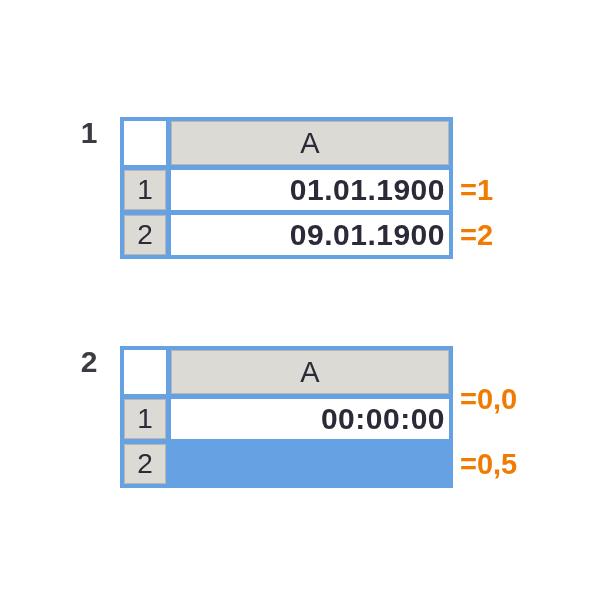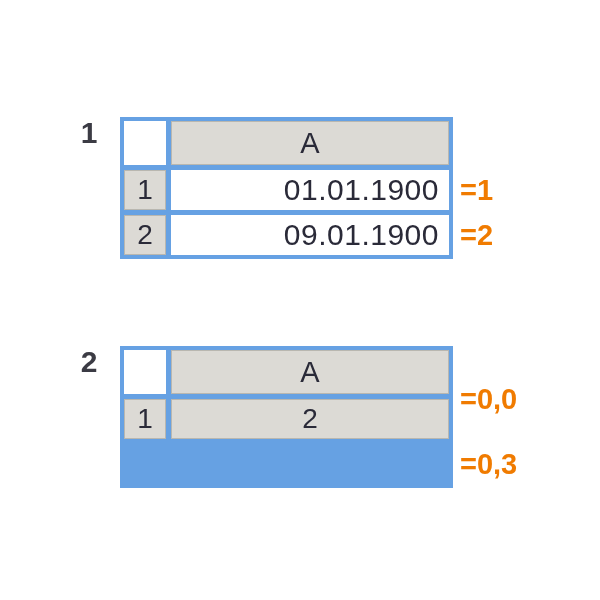--- a/index.html
+++ b/index.html
@@ -50,23 +50,23 @@
   .row-header {
     background: var(--header-gray);
     border: 1px solid var(--cell-border-gray);
     display: flex; align-items: center; justify-content: center;
     font-size: 28px;
     color: var(--text-dark);
   }
   .cell-value {
     background: var(--cell-white);
     display: flex; align-items: center; justify-content: flex-end;
-    padding-right: 10px;
+    padding-right: 4px;
     font-size: 30px;
-    font-weight: normal;
+    font-weight: bold;
     letter-spacing: 0.5px;
     color: var(--text-dark);
   }
   .annotation {
     position: absolute;
     left: 460px;
     height: 40px;
     line-height: 40px;
     font-size: 29px;
     font-weight: bold;
@@ -93,18 +93,19 @@
   <div class="annotation" style="top:215px;">=2</div>
 </div>
 
 <div>
   <div class="figure-label" style="left:76px; top:345px;">2</div>
 
   <div class="sheet" style="left:120px; top:346px;">
     <div class="corner-cell"></div>
     <div class="col-header">A</div>
     <div class="row-header">1</div>
+    <div class="cell-value">00:00:00</div>
     <div class="row-header">2</div>
   </div>
 
   <div class="annotation" style="top:379px;">=0,0</div>
-  <div class="annotation" style="top:444px;">=0,3</div>
+  <div class="annotation" style="top:444px;">=0,5</div>
 </div>
 
 </body></html>

